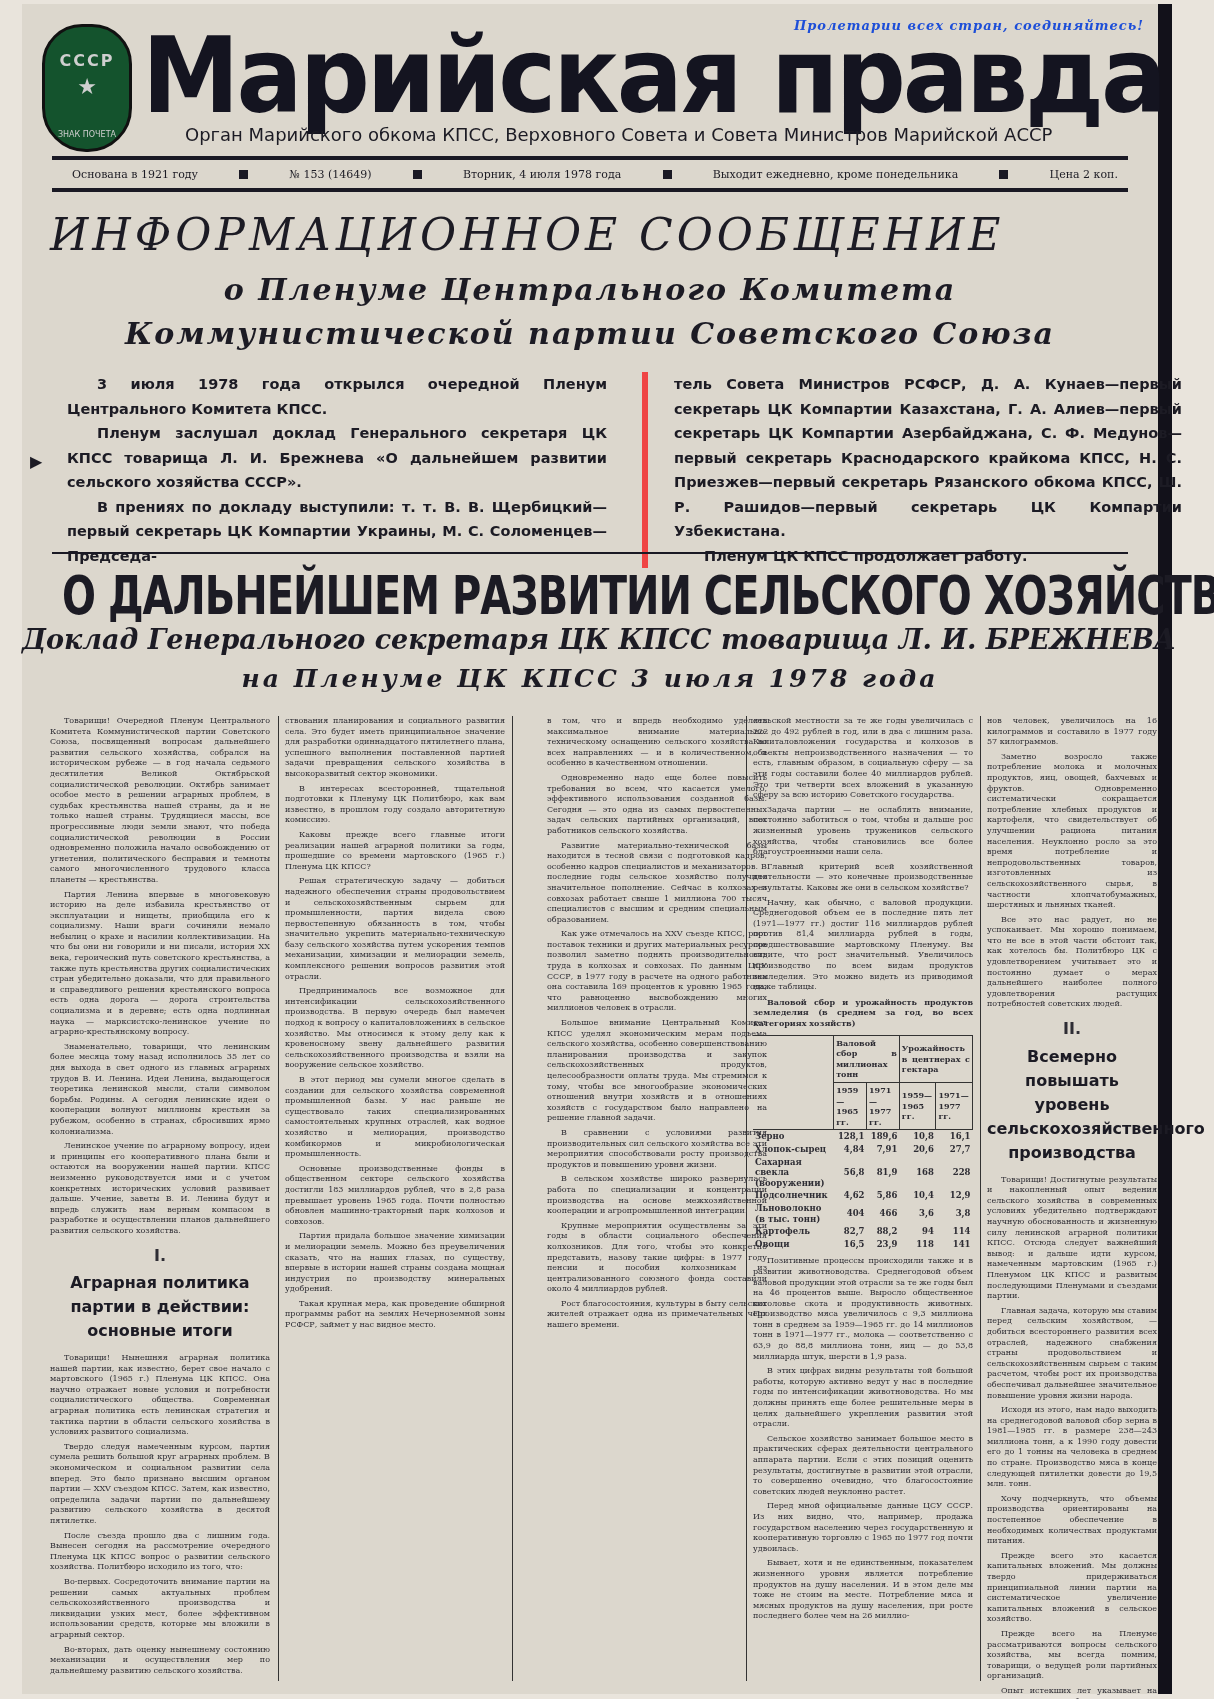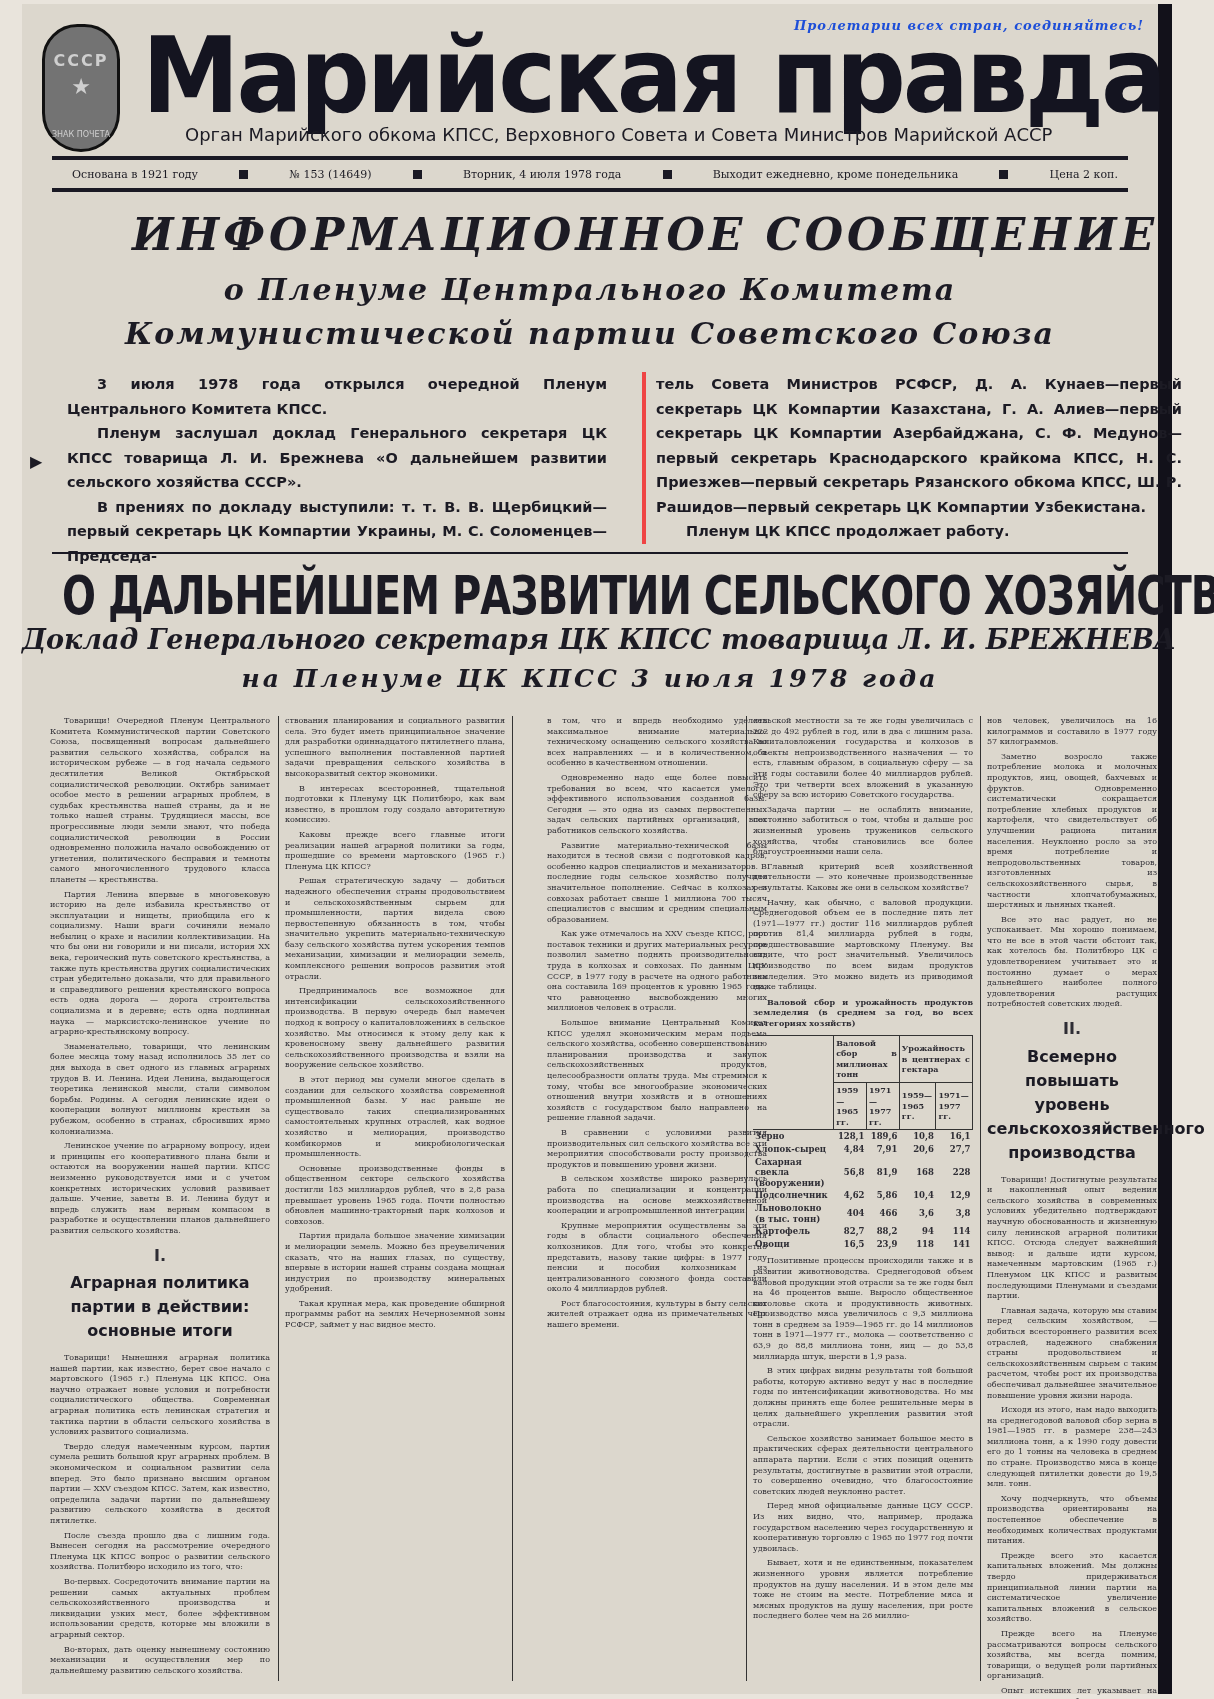--- a/index.html
+++ b/index.html
@@ -1,34 +1,34 @@
 <!DOCTYPE html>
 <html><head>
 <meta charset="utf-8">
 <style>
   * { box-sizing: border-box; margin: 0; padding: 0; }
   html, body { width: 1214px; height: 1699px; background: #e9e4dc; }
   body { font-family: "DejaVu Serif", serif; color: #1c1b24; position: relative; overflow: hidden; }
   .page { position: absolute; left: 22px; top: 4px; width: 1150px; height: 1690px; background: #dcd7cd; border-right: 14px solid #12111a; }
   .motto { position: absolute; right: 14px; top: 14px; font-family: "DejaVu Serif", serif; font-style: italic; font-weight: bold; font-size: 13px; letter-spacing: 1px; color: #1d4ed8; }
-  .emblem { position: absolute; left: 20px; top: 20px; width: 78px; height: 128px; border-radius: 40px 40px 44px 44px; background: #737373; border: 3px solid #111; color: #cfcfcf; text-align: center; }
+  .emblem { position: absolute; left: 20px; top: 20px; width: 90px; height: 128px; border-radius: 40px 40px 44px 44px; background: #14532d; border: 3px solid #111; color: #cfcfcf; text-align: center; }
   .emblem .cccp { font-size: 16px; font-weight: bold; margin-top: 24px; letter-spacing: 2px; font-family: "DejaVu Sans", sans-serif; }
   .emblem .star { font-size: 22px; margin-top: 4px; }
   .emblem .znak { position: absolute; bottom: 10px; left: 4px; right: 4px; font-size: 8px; font-family: "DejaVu Sans", sans-serif; }
   .masthead { position: absolute; left: 120px; top: 12px; font-family: "DejaVu Sans", sans-serif; font-weight: bold; font-size: 98px; line-height: 110px; letter-spacing: -3px; color: #141420; transform: scaleY(1.08); transform-origin: top left; white-space: nowrap; }
   .organ { position: absolute; left: 163px; top: 120px; font-family: "DejaVu Sans", sans-serif; font-size: 18px; color: #1c1b24; white-space: nowrap; }
   .rule { position: absolute; left: 30px; right: 30px; height: 4px; background: #1a1924; }
   .infobar { position: absolute; left: 50px; right: 40px; top: 164px; display: flex; justify-content: space-between; align-items: center; font-size: 11px; font-weight: normal; }
   .infobar .sq { width: 9px; height: 9px; background: #1a1924; display: inline-block; }
-  .h-info { position: absolute; left: 0; right: 0; top: 205px; text-align: right; font-family: "DejaVu Serif", serif; font-style: italic; font-weight: bold; font-size: 44px; letter-spacing: 4px; }
+  .h-info { position: absolute; left: 0; right: 0; top: 205px; text-align: left; font-family: "DejaVu Serif", serif; font-style: italic; font-weight: normal; font-size: 44px; letter-spacing: 4px; padding-left: 28px; }
   .h-info2 { position: absolute; left: 0; right: 0; text-align: center; font-family: "DejaVu Serif", serif; font-style: italic; font-weight: bold; font-size: 30px; letter-spacing: 2px; }
   .announce { position: absolute; top: 368px; width: 540px; font-family: "DejaVu Sans", sans-serif; font-weight: bold; font-size: 14.5px; line-height: 24.5px; text-align: justify; }
   .announce p { text-indent: 30px; }
   .announce.left { left: 45px; }
-  .announce.right { left: 620px; border-left: 4px solid #ef4444; padding-left: 10px; }
+  .announce.right { left: 620px; border-left: 6px solid #ef4444; padding-left: 26px; }
   .h-main { position: absolute; left: 40px; right: 40px; top: 560px; text-align: center; font-family: "DejaVu Sans", sans-serif; font-weight: bold; font-size: 40px; letter-spacing: -1px; transform: scaleY(1.35); transform-origin: top center; white-space: nowrap; }
   .h-sub { position: absolute; left: 0; right: 0; text-align: center; font-family: "DejaVu Serif", serif; font-style: italic; font-weight: bold; white-space: nowrap; }
   .col { position: absolute; top: 712px; width: 220px; font-size: 8px; line-height: 10.6px; text-align: justify; color: #2e2d34; }
   .col p { text-indent: 14px; margin-bottom: 4px; }
   .colsep { position: absolute; top: 712px; width: 1px; height: 965px; background: #333; }
   .sec-num { text-align: center; font-family: "DejaVu Sans", sans-serif; font-weight: bold; font-size: 16px; margin: 14px 0 10px; }
   .sec-head { text-align: center; font-family: "DejaVu Sans", sans-serif; font-weight: bold; font-size: 16px; line-height: 24px; margin-bottom: 10px; color: #1c1b24; }
   table.t { border-collapse: collapse; width: 100%; font-size: 8.5px; margin: 6px 0; }
   table.t th { border: 1px solid #333; font-weight: bold; padding: 2px; font-size: 8px; }
   table.t td { padding: 1px 2px; font-weight: bold; }

